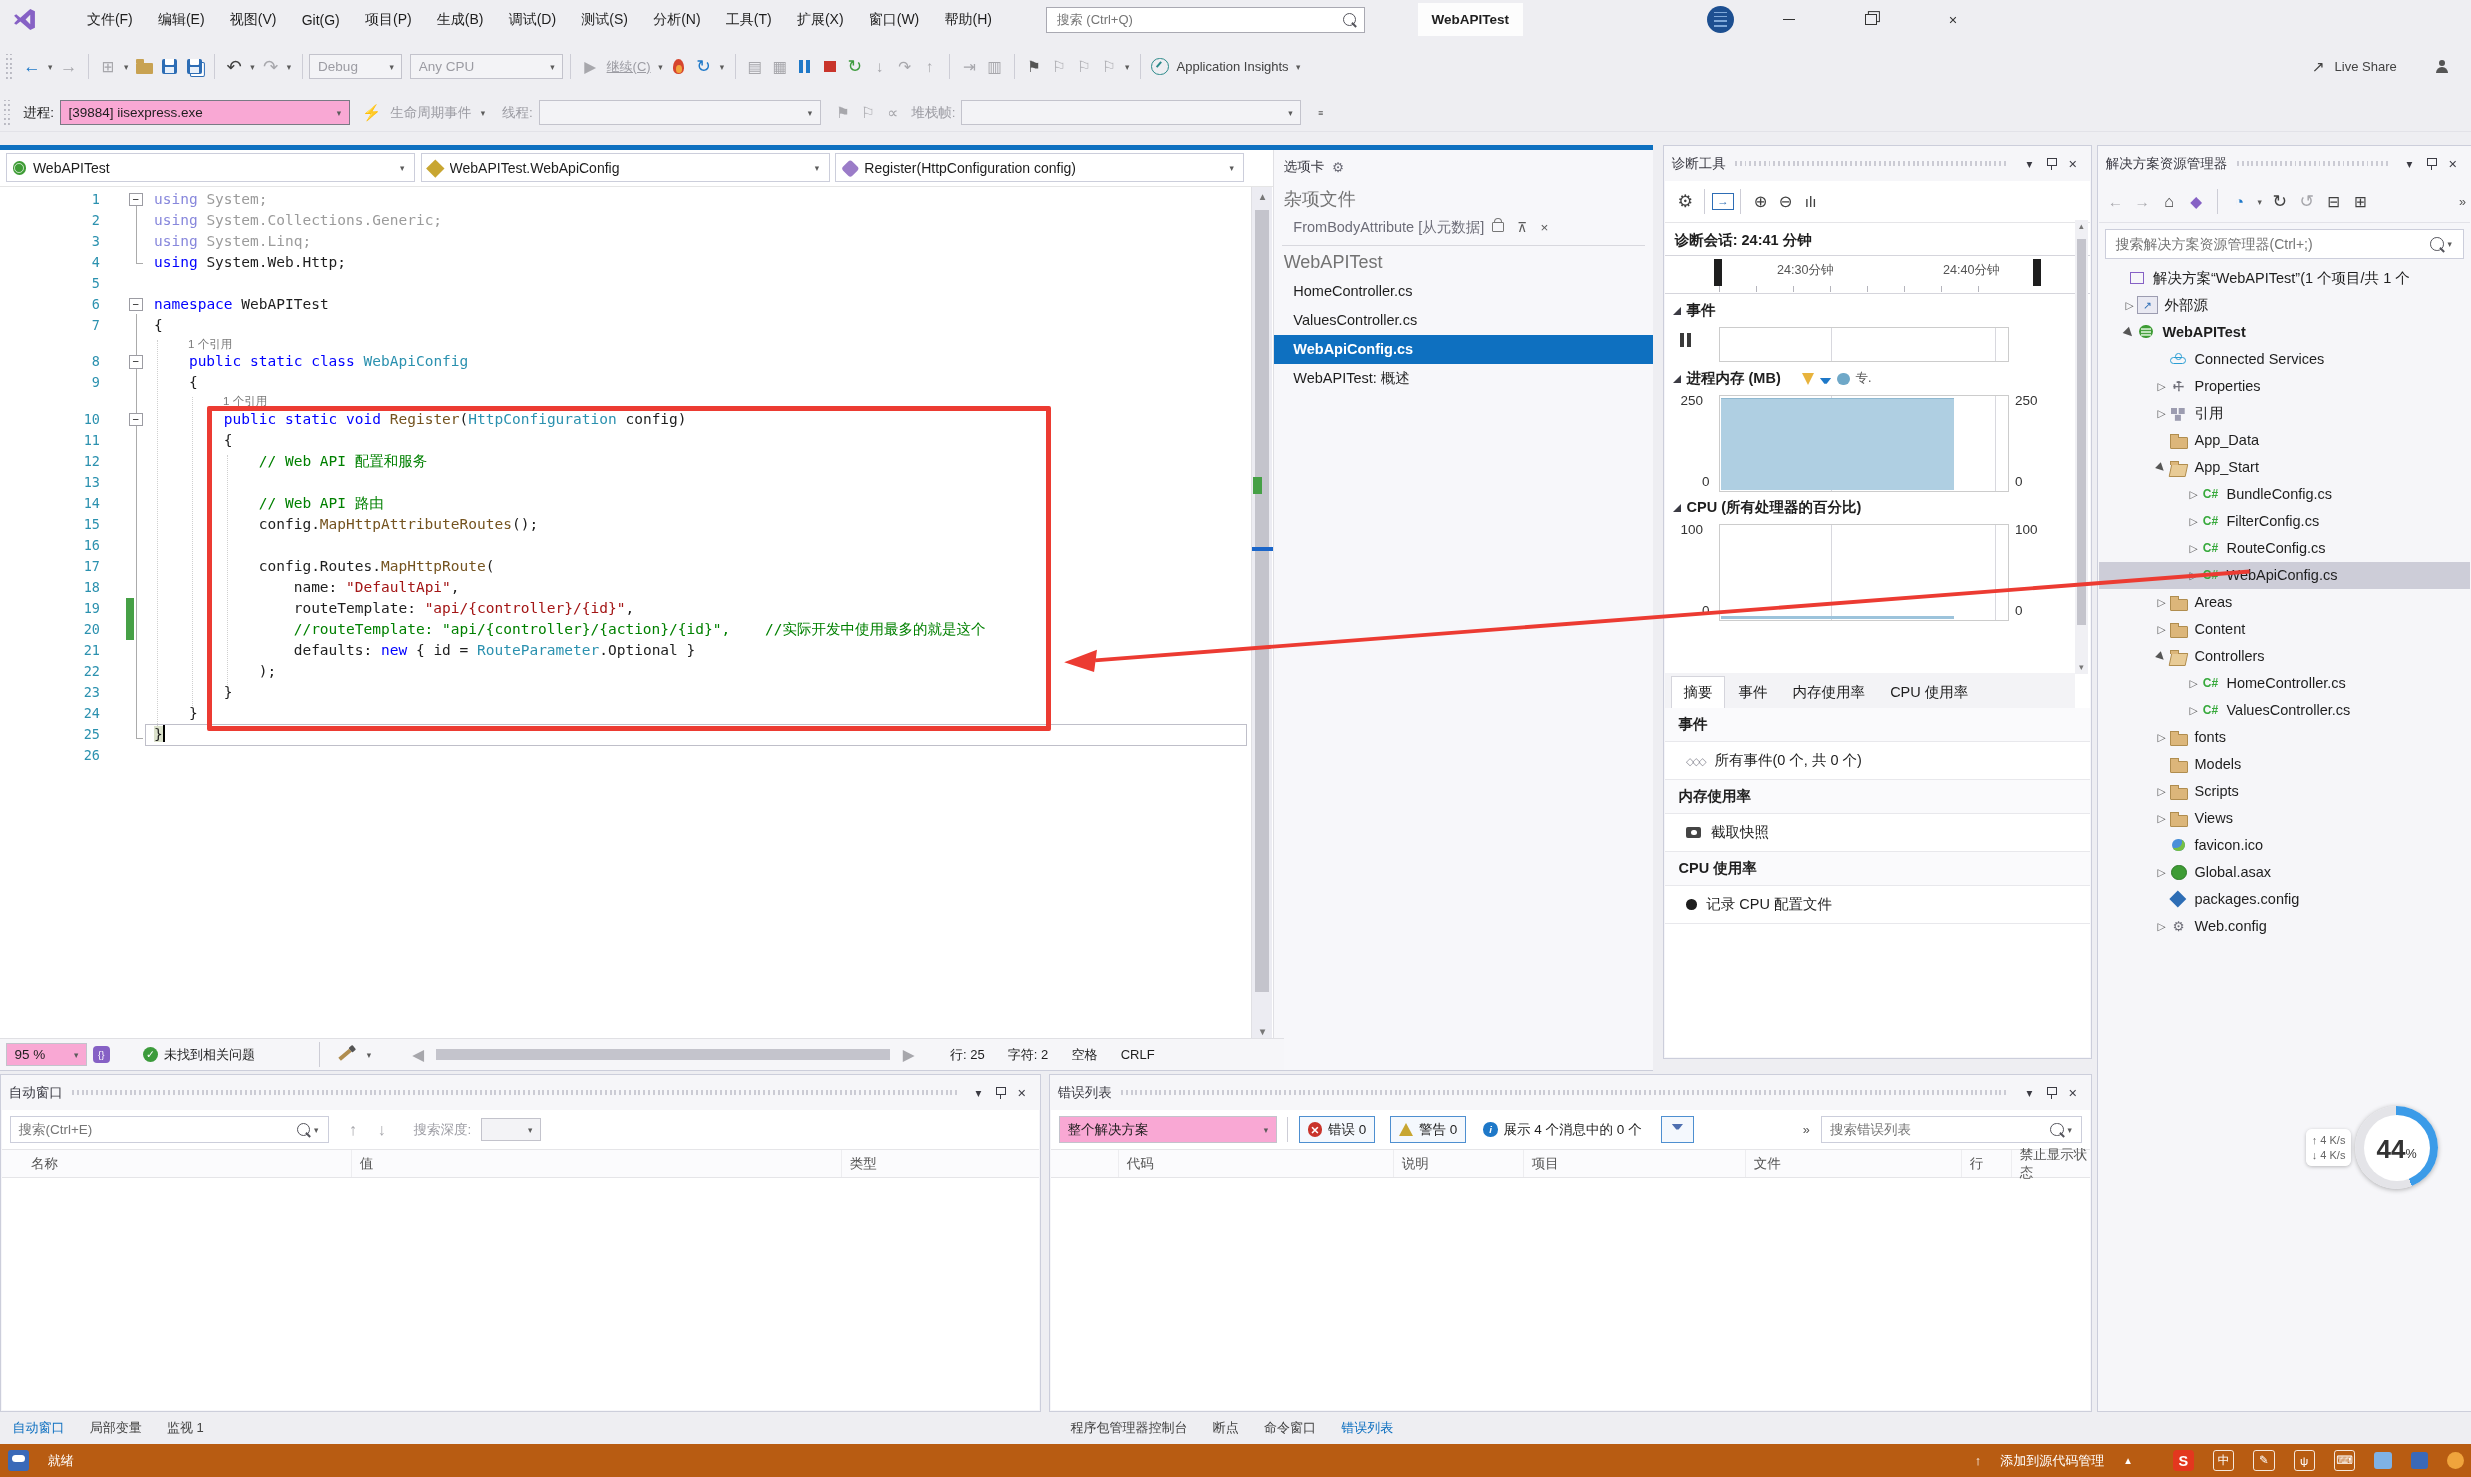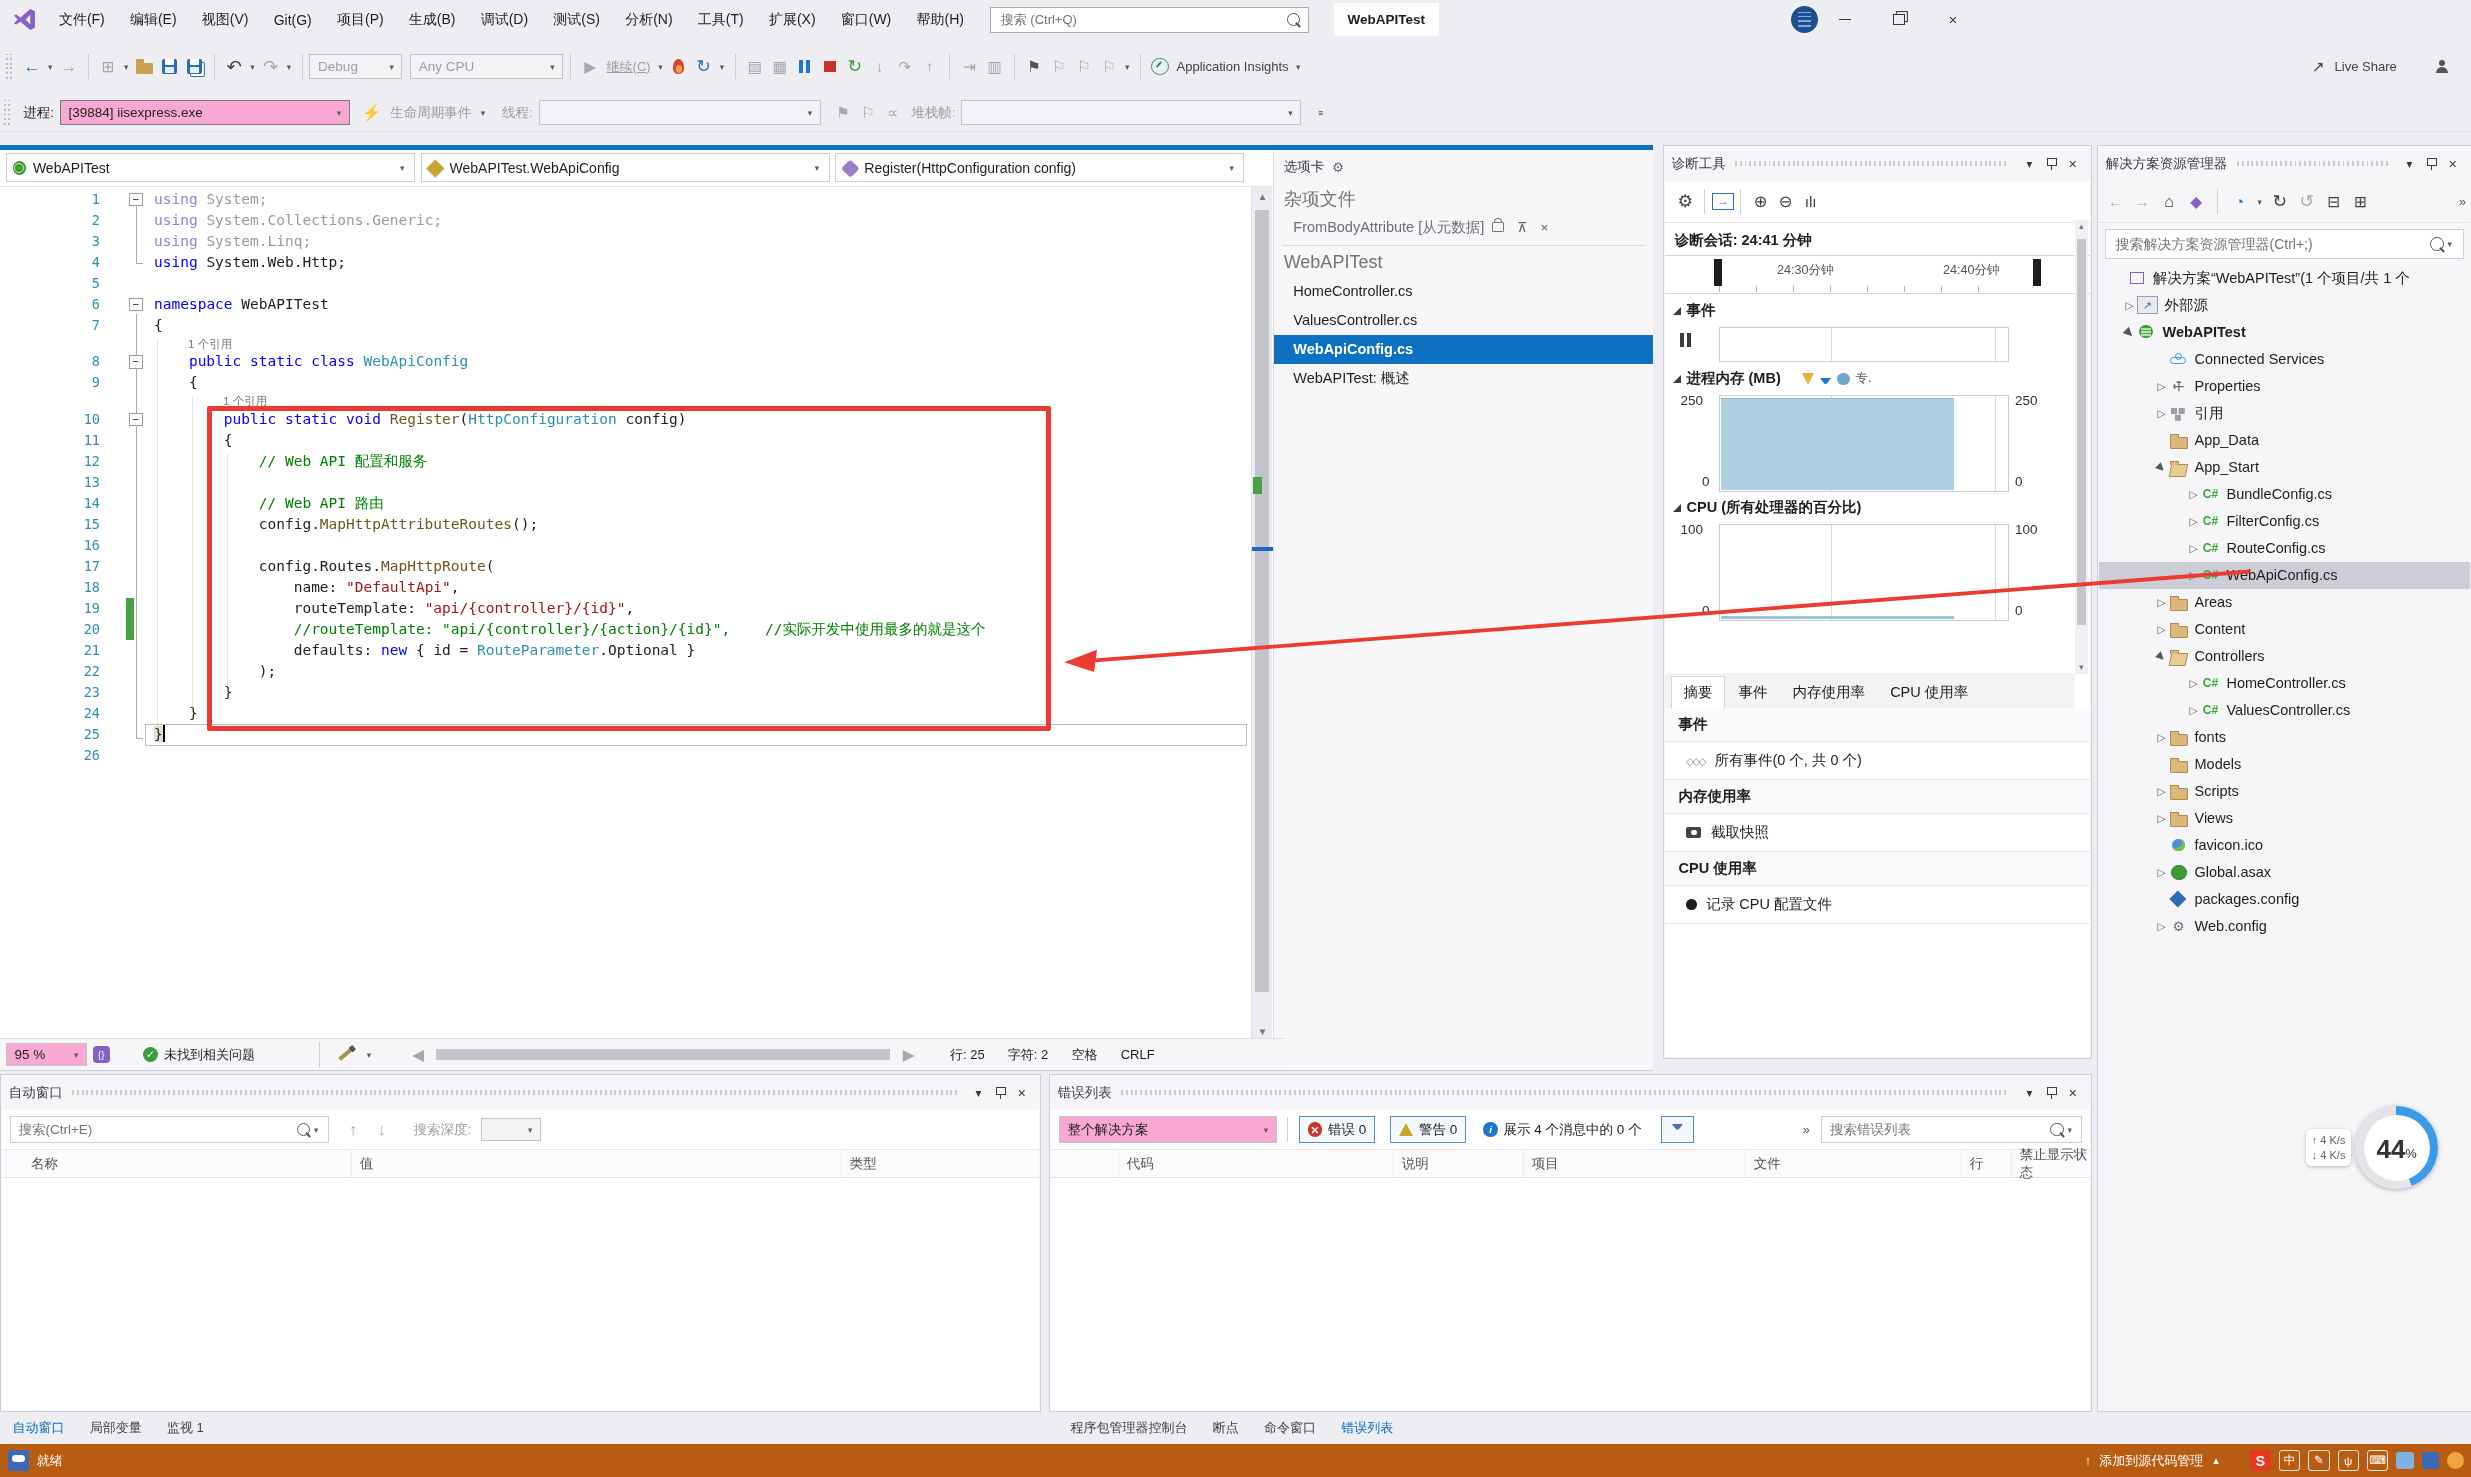--- a/index.html
+++ b/index.html
@@ -10,21 +10,21 @@
   .sep{width:1px;height:25px;background:#CDCDD6;margin:0 6.8px;flex:0 0 auto;}
   .dots{flex:1;height:5.8px;margin:0 9.7px;background:repeating-linear-gradient(90deg,#B9B9C4 0 1.9px,transparent 1.9px 4.8px);opacity:.7;}
   .ico{display:inline-flex;align-items:center;justify-content:center;width:25px;height:25px;font-size:15.4px;color:#414141;flex:0 0 auto;}
   .chev{font-size:8.7px;color:#5B5B5B;width:11.6px;display:inline-flex;justify-content:center;}
   .gray{color:#A7A7AC;}
   .combo{display:flex;align-items:center;background:#f9a8d4;border:1px solid #C3C3CC;height:25px;font-size:13.5px;padding:0 3.9px 0 7.7px;box-sizing:border-box;}
   .combo .cx{flex:1;white-space:nowrap;overflow:hidden;}
   .combo .chev{margin-left:3.9px;}
   .combo.dis{background:#F3F3F6;color:#9C9CA3;}
   
-  #titlebar{left:0;top:0;width:1980px;height:39px;display:flex;align-items:center;}
+  #titlebar{left:0;top:0;width:1980px;height:39px;display:flex;align-items:center;gap:28px;}
   .menu-item{padding:0 12.6px;font-size:14px;height:39px;display:flex;align-items:center;cursor:default;}
   #tb-search{width:319px;height:26px;background:#fff;border:1px solid #A9A9B2;display:flex;align-items:center;padding:0 7.7px;box-sizing:border-box;margin-left:13.5px;}
   #tb-search input{border:0;outline:0;flex:1;font-size:13px;color:#767683;background:transparent;font-family:inherit;}
   .mag{width:11.6px;height:11.6px;border:1.9px solid #54545C;border-radius:50%;position:relative;flex:0 0 auto;}
   .mag::after{content:"";position:absolute;width:1.9px;height:5.8px;background:#54545C;left:9.7px;top:8.7px;transform:rotate(-45deg);}
   #win-title{font-size:13.5px;font-weight:bold;background:#FDFDFD;padding:8.7px 13.5px;margin-left:25px;}
   #avatar{width:27px;height:27px;border-radius:50%;background:#1D4F91;margin-left:auto;position:relative;overflow:hidden;}
   #avatar::after{content:"";position:absolute;left:6.8px;top:5.8px;width:13.5px;height:15.4px;background:repeating-linear-gradient(0deg,#7FA8D9 0 1.9px,transparent 1.9px 4.8px);}
   .winbtn{width:54px;height:39px;display:flex;align-items:center;justify-content:center;color:#333;font-size:14.5px;}
   .wb-min{width:11.6px;border-top:1px solid #333;}
@@ -171,21 +171,21 @@
   .tbbtn{height:27px;display:flex;align-items:center;border:1px solid #4E8FD0;background:#F4F8FD;padding:0 7.7px;gap:5.8px;font-size:13.5px;box-sizing:border-box;}
   .errico{width:14.5px;height:14.5px;border-radius:50%;background:#C9342B;color:#fff;font-size:10.6px;display:flex;align-items:center;justify-content:center;font-weight:bold;}
   .warnico{width:0;height:0;border-left:7.7px solid transparent;border-right:7.7px solid transparent;border-bottom:13.5px solid #C8A631;position:relative;}
   .infoico{width:14.5px;height:14.5px;border-radius:50%;background:#1E78C8;color:#fff;font-size:9.7px;display:flex;align-items:center;justify-content:center;font-weight:bold;font-style:italic;}
   .funnel{width:11.6px;height:5.8px;background:#4E6FB0;clip-path:polygon(0 0,100% 0,60% 100%,40% 100%);position:relative;top:-2.9px;}
   .funnel::after{content:"";position:absolute;left:4.3px;top:5.8px;width:2.4px;height:6.8px;background:#4E6FB0;}
   
   #btabs{left:0;top:1412px;width:2472px;height:32px;display:flex;align-items:center;font-size:13px;}
   .btab{padding:0 12.6px;color:#424242;}
   .btab.active{color:#0E70C0;}
-  #statusbar{left:0;top:1444px;width:2472px;height:33px;background:#B85C12;color:#fff;display:flex;align-items:center;font-size:13px;padding:0 7.7px;box-sizing:border-box;gap:8px;}
+  #statusbar{left:0;top:1444px;width:2472px;height:33px;background:#B85C12;color:#fff;display:flex;align-items:center;font-size:13px;padding:0 7.7px;box-sizing:border-box;gap:19px;}
   .sb-feedback{width:21px;height:21px;background:#3A69B8;border-radius:2.9px;position:relative;}
   .sb-feedback::after{content:"";position:absolute;left:3.9px;top:4.8px;width:13.5px;height:7.7px;border-radius:3.9px;background:#fff;}
   .sogou{width:21px;height:21px;border-radius:3.9px;background:#E3371E;color:#fff;font-weight:bold;font-size:14.5px;display:flex;align-items:center;justify-content:center;}
   .imebox{width:19.3px;height:19.3px;border:1px solid rgba(255,255,255,.85);border-radius:2.9px;display:flex;align-items:center;justify-content:center;font-size:11.6px;}
   .bluesq{width:17.4px;height:17.4px;background:#7FB2E5;border-radius:2.9px;}
   .orangec{width:17.4px;height:17.4px;background:#F0A43C;border-radius:50%;}
   
   #edstatus{left:0;top:1038px;width:1284px;height:32px;background:#F6F6F9;border-top:1px solid #E0E0E4;display:flex;align-items:center;font-size:13px;box-sizing:border-box;padding:0 5.8px;gap:5.8px;z-index:5;}
   .okdot{width:15.4px;height:15.4px;border-radius:50%;background:#3C9B3C;color:#fff;font-size:10.6px;display:flex;align-items:center;justify-content:center;}
   .hthumb{height:11.6px;background:#C4C4CC;width:454px;}

